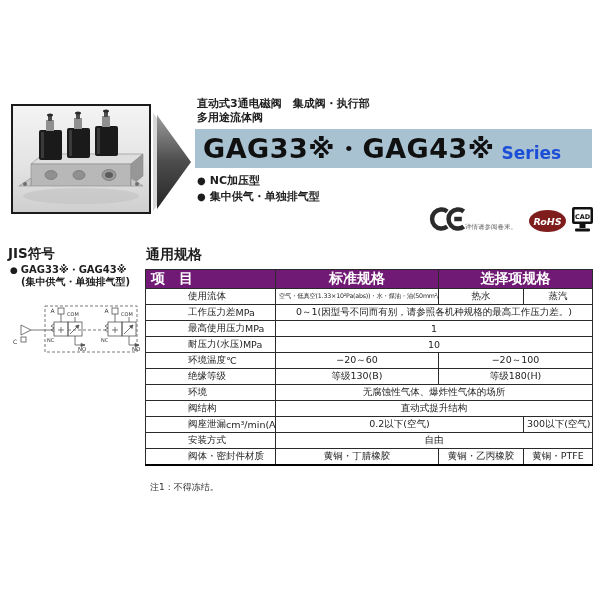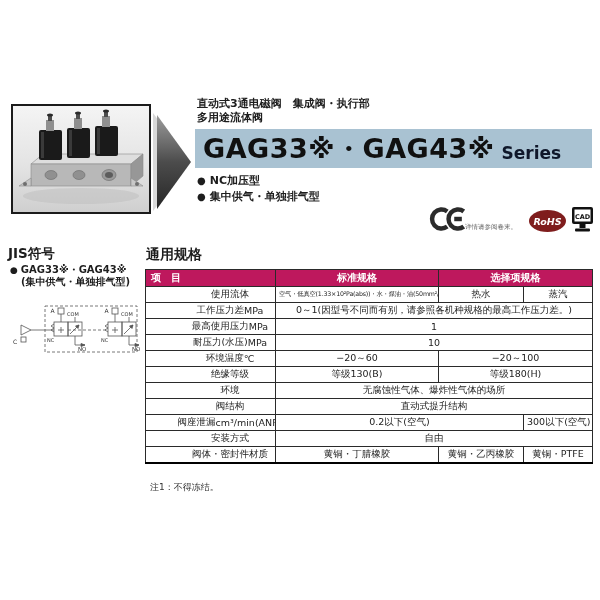--- a/index.html
+++ b/index.html
@@ -10,21 +10,21 @@
   
   .photo-frame { position:absolute; left:11px; top:104px; width:140px; height:110px;
     border:2px solid #1b1b1b; background:linear-gradient(180deg,#f4f4f4 0%,#e4e4e4 55%,#cfcfcf 100%); }
   .big-arrow { position:absolute; left:153px; top:113px; width:38px; height:98px; }
 
   
   .hdr-sub { position:absolute; left:197px; top:97px; font-size:11px; font-weight:bold; line-height:14px; white-space:pre; }
   .title-bar { position:absolute; left:195px; top:129px; width:397px; height:39px;
     background:#a9c2d2; display:flex; align-items:center; padding-left:8px; }
   .title-main { font-size:27px; font-weight:bold; letter-spacing:0.5px; color:#101010; }
-  .title-suffix { font-size:17px; font-weight:bold; margin-left:7px; padding-top:8px; color:#0f172a; }
+  .title-suffix { font-size:17px; font-weight:bold; margin-left:7px; padding-top:8px; color:#1d4ed8; }
   .hdr-bullets { position:absolute; left:197px; top:173px; }
   .bullet-line { font-size:11px; font-weight:600; line-height:16px; display:flex; align-items:center; }
   .bullet-line .dot { font-size:10px; margin-right:4px; }
 
   
   .ce-wrap { position:absolute; left:427px; top:206px; width:38px; height:26px; }
   .ce-note { position:absolute; left:465px; top:223px; font-size:6.5px; color:#666; }
   .rohs-badge { position:absolute; left:529px; top:210px; width:37px; height:22px; background:#7f1d1d;
     border-radius:50%; color:#fff; font-weight:bold; font-style:italic; font-size:9.5px;
     display:flex; align-items:center; justify-content:center; }
@@ -37,24 +37,24 @@
   .jis-bullet .dot { font-size:9px; margin-right:3px; }
   .jis-sub { font-size:10px; font-weight:600; margin-left:11px; line-height:12px; }
   .jis-diagram { position:absolute; left:12px; top:300px; }
 
   
   .spec-head { position:absolute; left:146px; top:246px; font-size:14px; font-weight:bold; }
   .spec-table { position:absolute; left:145px; top:269px; width:447px;
     border-collapse:collapse; table-layout:fixed; font-size:9.5px; }
   .spec-table td, .spec-table th { border:1px solid #2a2a2a; padding:0 3px;
     height:16px; text-align:center; vertical-align:middle; overflow:hidden; white-space:nowrap; }
-  .spec-table tr.hdr th { background:#be185d; color:#fff; font-weight:bold; height:17px; font-size:10px; }
+  .spec-table tr.hdr th { background:#701a75; color:#fff; font-weight:bold; height:17px; font-size:14px; }
   .spec-table tr.hdr th.item-h { text-align:left; padding-left:5px; }
   .spec-table td.lbl { text-align:left; padding:0; }
-  .lbl-in { display:flex; justify-content:center; align-items:center; padding:0 3px 0 4px;margin-left:38px; }
+  .lbl-in { display:flex; justify-content:flex-start; align-items:center; padding:0 3px 0 4px;margin-left:38px; }
   .spec-table tbody { border-bottom:2px solid #000; }
   td.tiny { font-size:6.3px; letter-spacing:-0.2px; }
   .note-line { position:absolute; left:150px; top:481px; font-size:9px; color:#333; }
   svg text { font-family:"DejaVu Sans", sans-serif; }
 </style>
 </head>
 <body>
 
 <div id="page">
 

